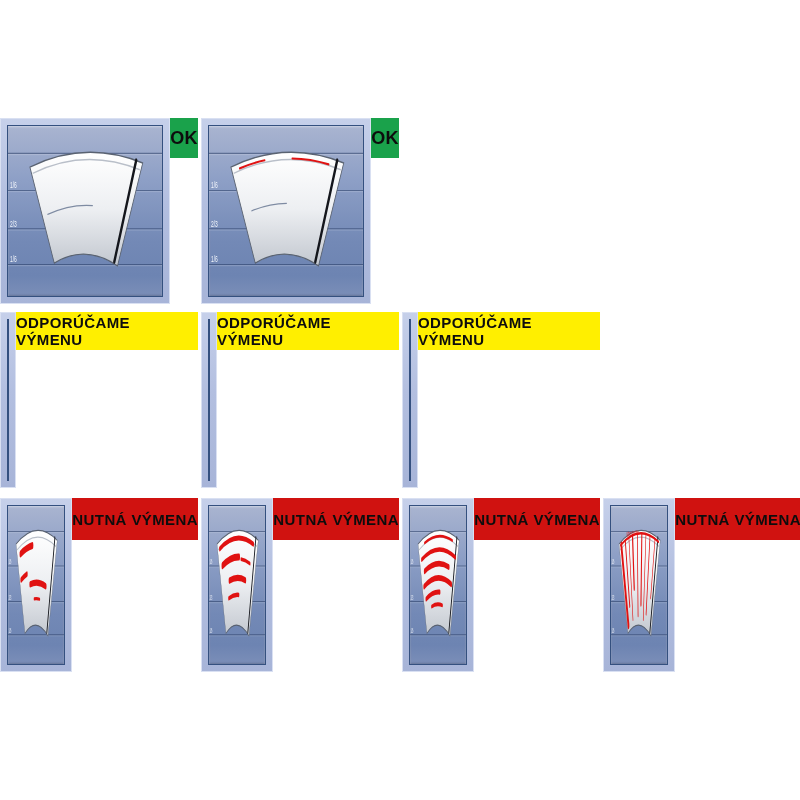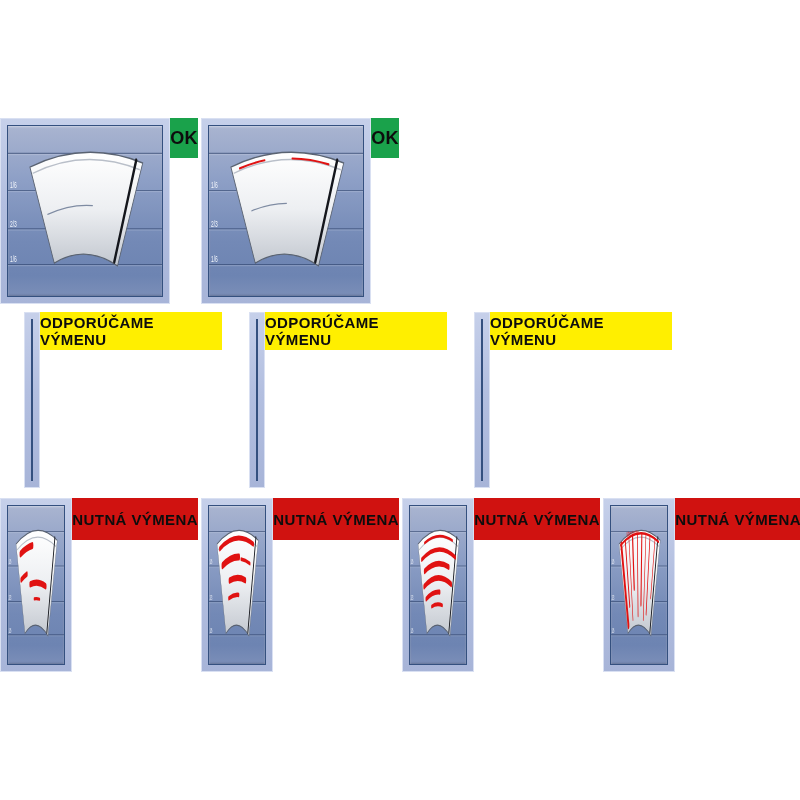--- a/index.html
+++ b/index.html
@@ -6,21 +6,21 @@
   #canvas{
     position:relative;width:800px;height:800px;background:#ffffff;overflow:hidden;
     font-family:"Liberation Sans",sans-serif;
   }
   .row{position:absolute;left:0;display:flex;gap:3px;}
   .row[data-row="0"]{top:118px;}
   .row[data-row="1"]{top:312px;}
   .row[data-row="2"]{top:498px;border-radius:19px;}
   .cell{width:198px;display:flex;}
   .row[data-row="0"] .cell{height:186px;}
-  .row[data-row="1"] .cell{height:176px;padding-left:24px;}
+  .row[data-row="1"] .cell{height:176px;}
   .row[data-row="2"] .cell{height:174px;}
   .frame{
     flex:1;
     background:linear-gradient(180deg,#c6d0ea 0%,#b3bfe0 45%,#a7b4d8 100%);
     padding:7px;box-sizing:border-box;
     box-shadow: inset 0 0 0 1px #d9e0f2;
   }
   .screen{
     position:relative;width:100%;height:100%;box-sizing:border-box;
     border:1px solid #34507f;

